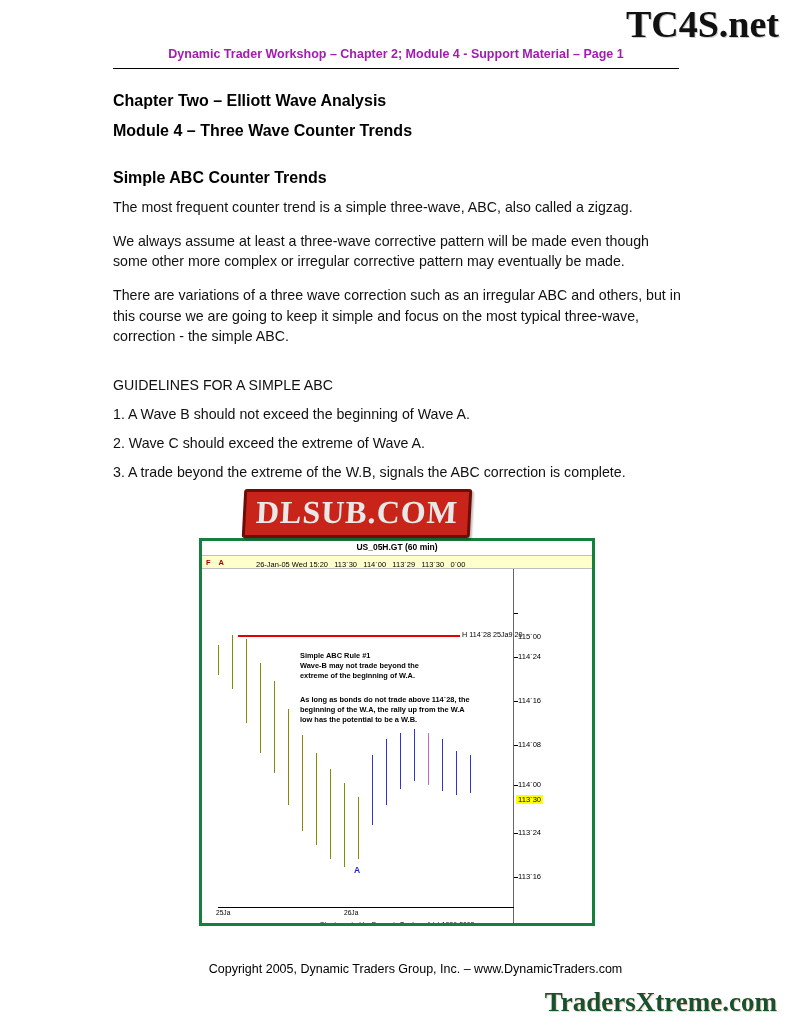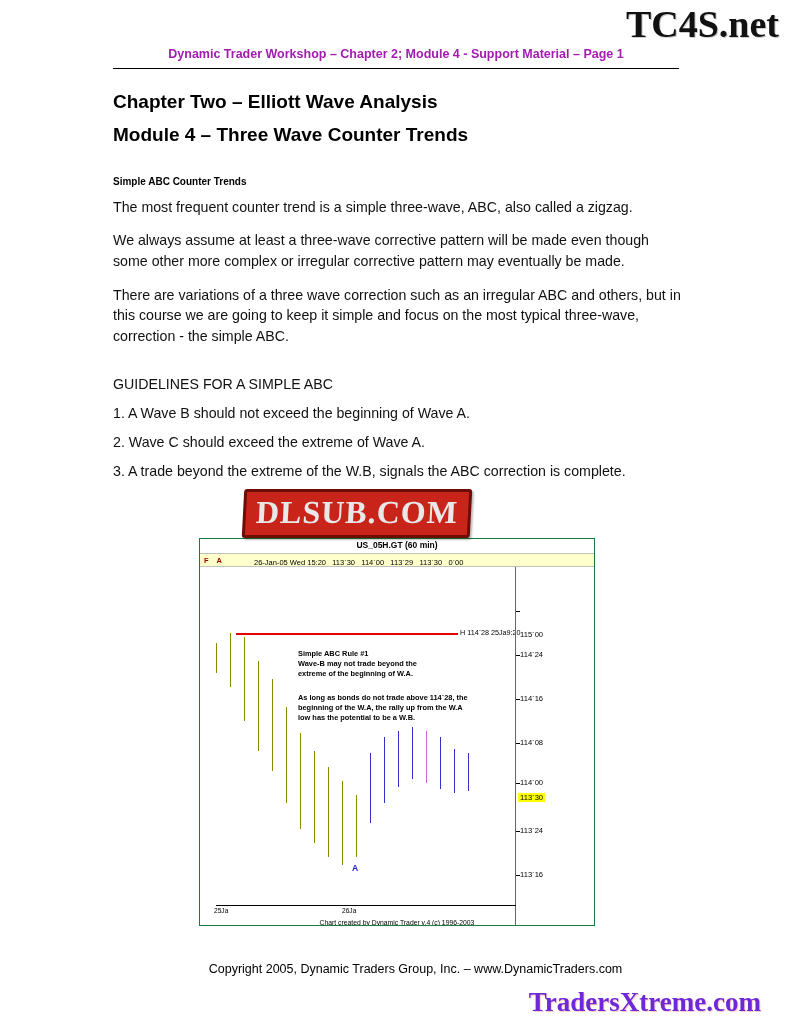--- a/index.html
+++ b/index.html
@@ -24,25 +24,25 @@
     font-size: 38px;
     font-weight: bold;
     color: #111111;
     letter-spacing: 0px;
     text-shadow: 1px 1px 0 #cccccc;
     z-index: 40;
   }
   .wm-traders {
     position: absolute;
     bottom: 6px;
-    right: 30px;
+    right: 14px;
     font-family: "Liberation Serif", serif;
     font-size: 27px;
     font-weight: bold;
-    color: #6d28d9;
+    color: #14532d;
     z-index: 40;
     text-shadow: 1px 1px 0 #ffcfc6;
   }
   .wm-dlsub {
     position: absolute;
     left: 243px;
     top: 489px;
     z-index: 41;
     font-family: "Liberation Serif", serif;
     font-size: 32px;
@@ -78,28 +78,28 @@
   }
 
   
   .content {
     position: absolute;
     left: 113px;
     top: 92px;
     width: 570px;
   }
   .title-line {
-    font-size: 19px;
+    font-size: 16px;
     font-weight: bold;
     color: #000000;
     margin-bottom: 12px;
     line-height: 1.1;
   }
   .sub-head {
-    font-size: 10px;
+    font-size: 16px;
     font-weight: bold;
     color: #000000;
     margin-top: 30px;
     margin-bottom: 10px;
   }
   .para {
     font-size: 14.2px;
     color: #111111;
     line-height: 1.45;
     margin-bottom: 13px;
@@ -117,21 +117,21 @@
   }
 
   
   .chart-figure {
     position: absolute;
     left: 199px;
     top: 538px;
     width: 396px;
     height: 388px;
     background: #ffffff;
-    border: 1px solid #15803d;
+    border: 3px solid #15803d;
     box-sizing: border-box;
     overflow: hidden;
   }
   .chart-title-bar {
     position: relative;
     height: 14px;
     width: 100%;
     background: #ffffff;
     border-bottom: 1px solid #bfbfbf;
   }

